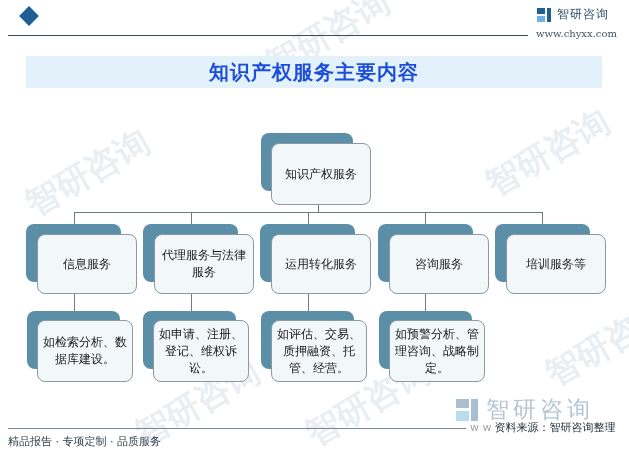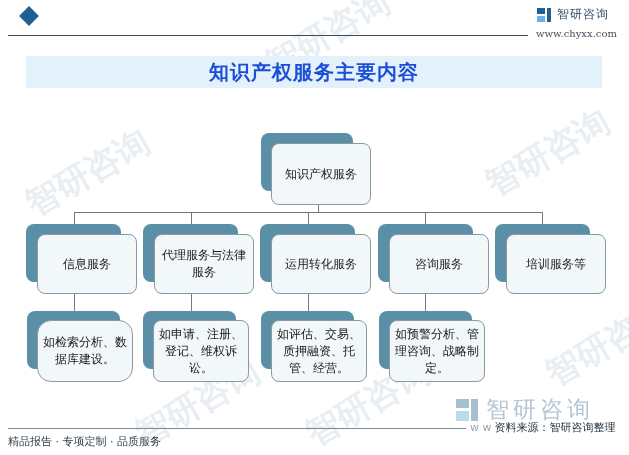--- a/index.html
+++ b/index.html
@@ -114,21 +114,21 @@
 </div>
 <div class="node" style="left:495px;top:224px;">
   <div class="back" style="width:95px;height:58px;"></div>
   <div class="front" style="left:11px;top:10px;width:100px;height:60px;">
     <span>培训服务等</span>
   </div>
 </div>
 
 <div class="node" style="left:27px;top:311px;">
   <div class="back" style="width:93px;height:58px;"></div>
-  <div class="front" style="left:10px;top:9px;width:96px;height:62px;border-radius:14px;">
+  <div class="front" style="left:10px;top:9px;width:96px;height:62px;">
     <span>如检索分析、数据库建设。</span>
   </div>
 </div>
 <div class="node" style="left:143px;top:311px;">
   <div class="back" style="width:93px;height:58px;"></div>
   <div class="front" style="left:10px;top:9px;width:96px;height:62px;">
     <span>如申请、注册、登记、维权诉讼。</span>
   </div>
 </div>
 <div class="node" style="left:261px;top:311px;">

